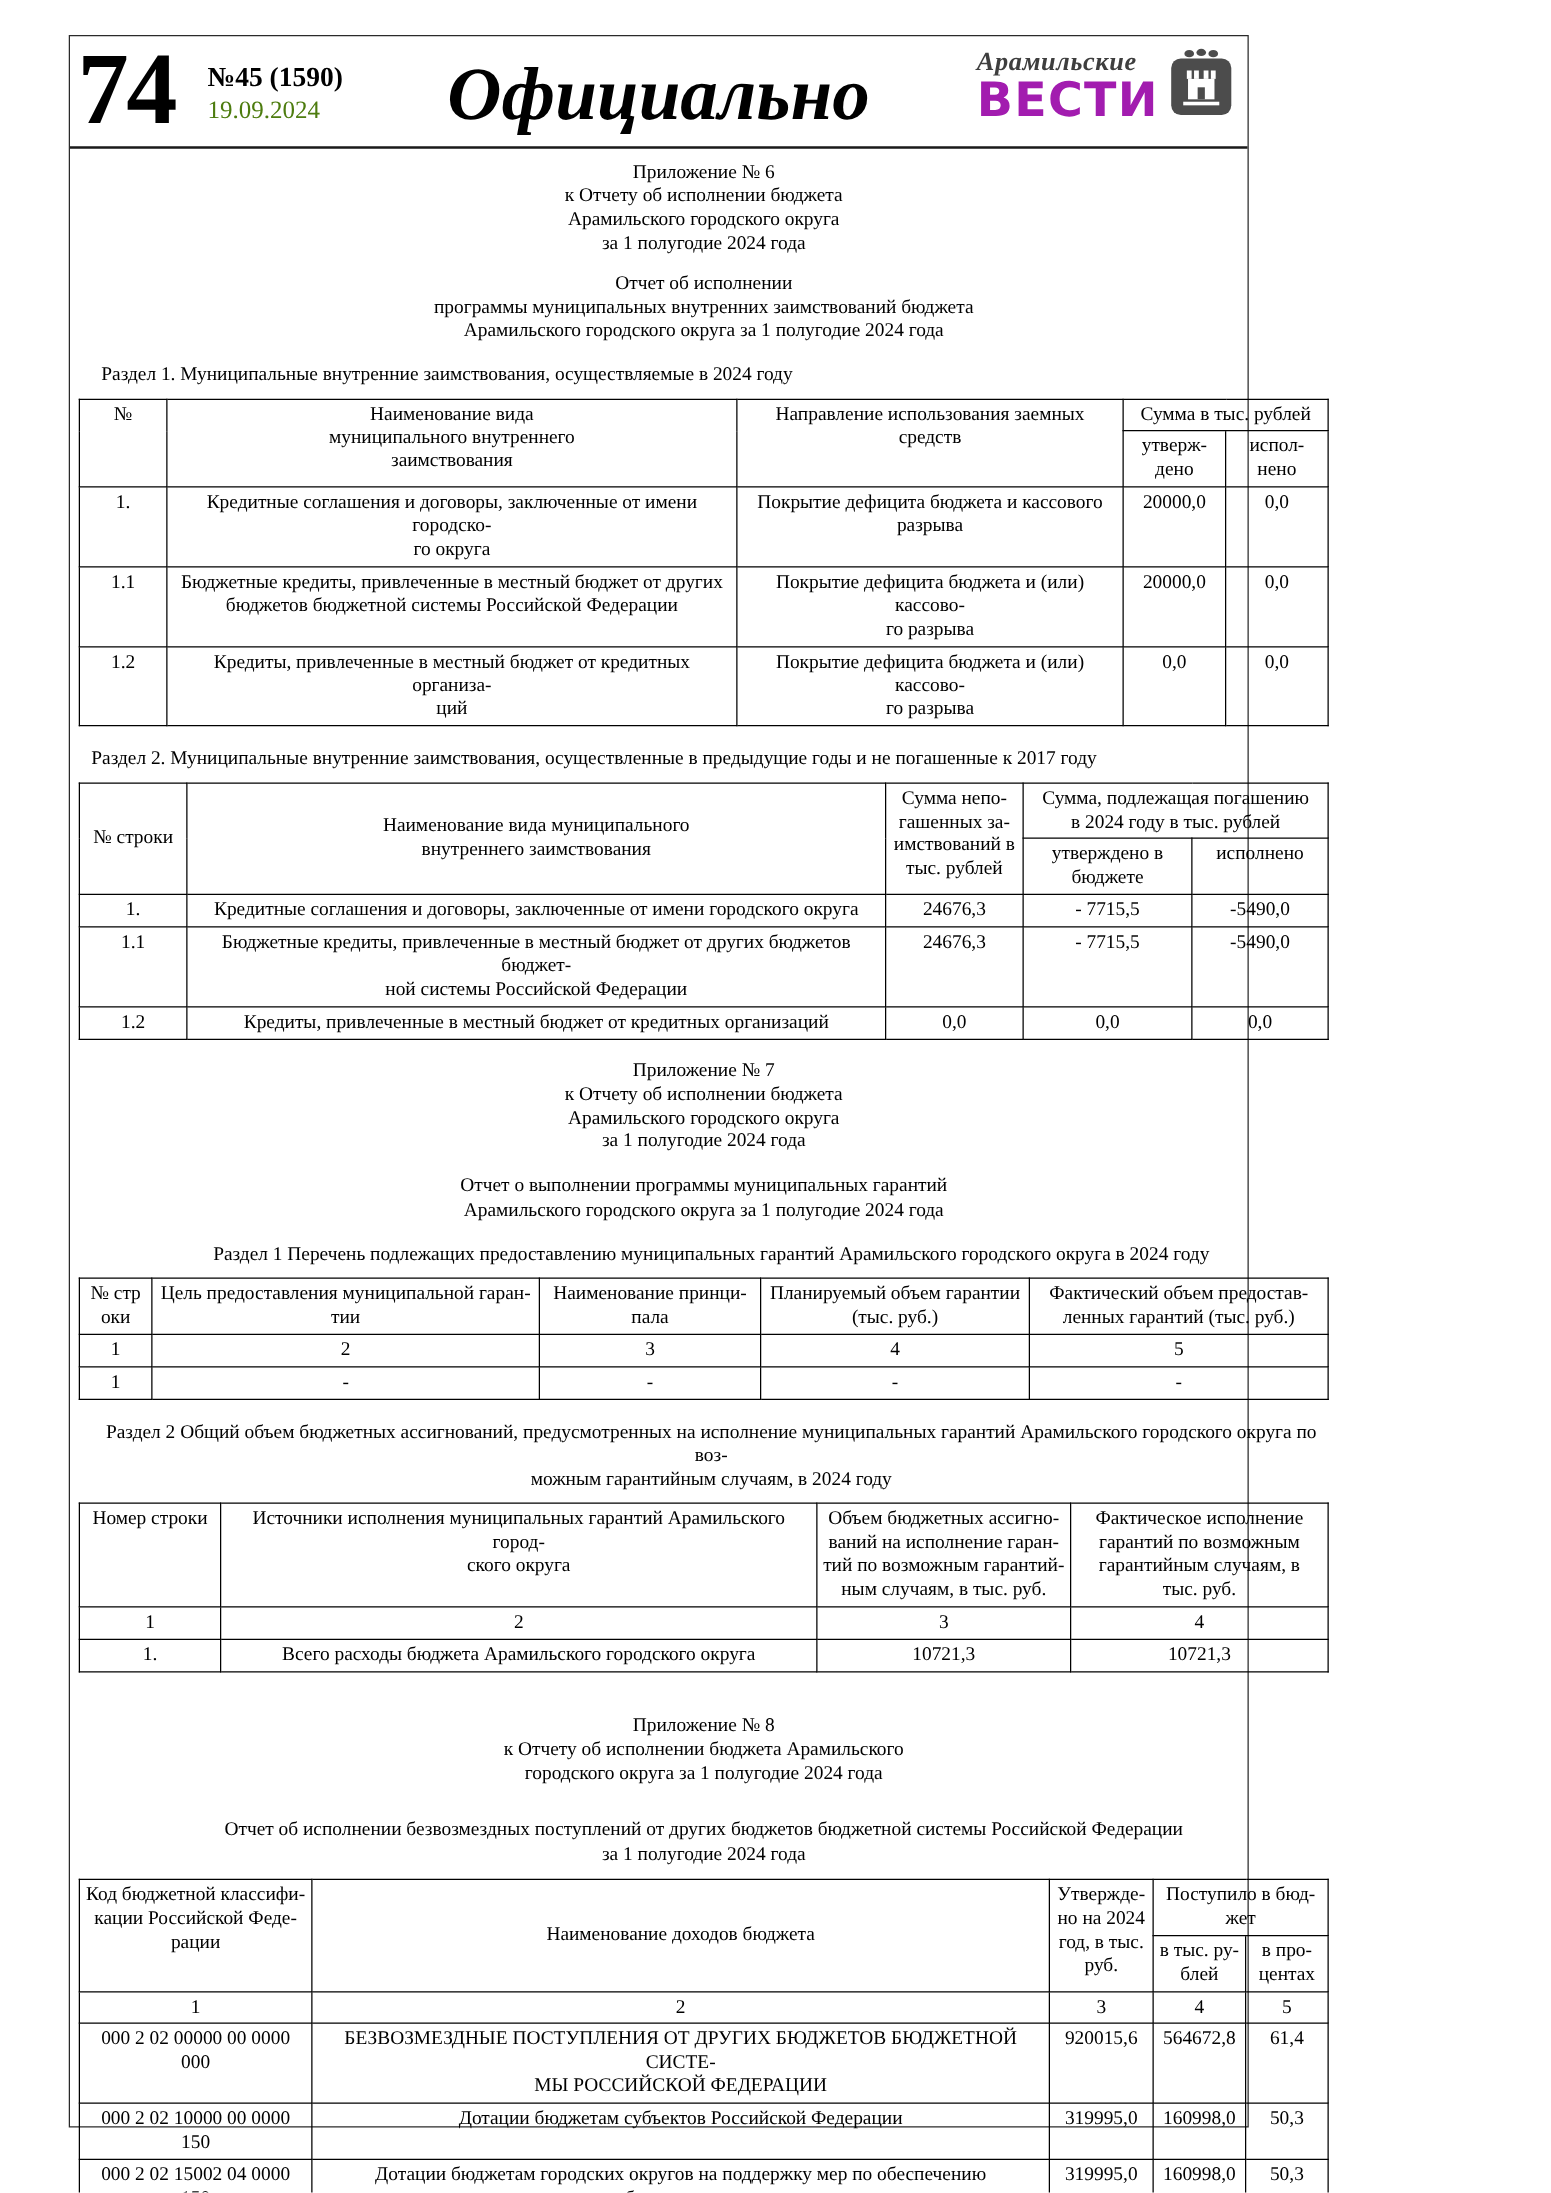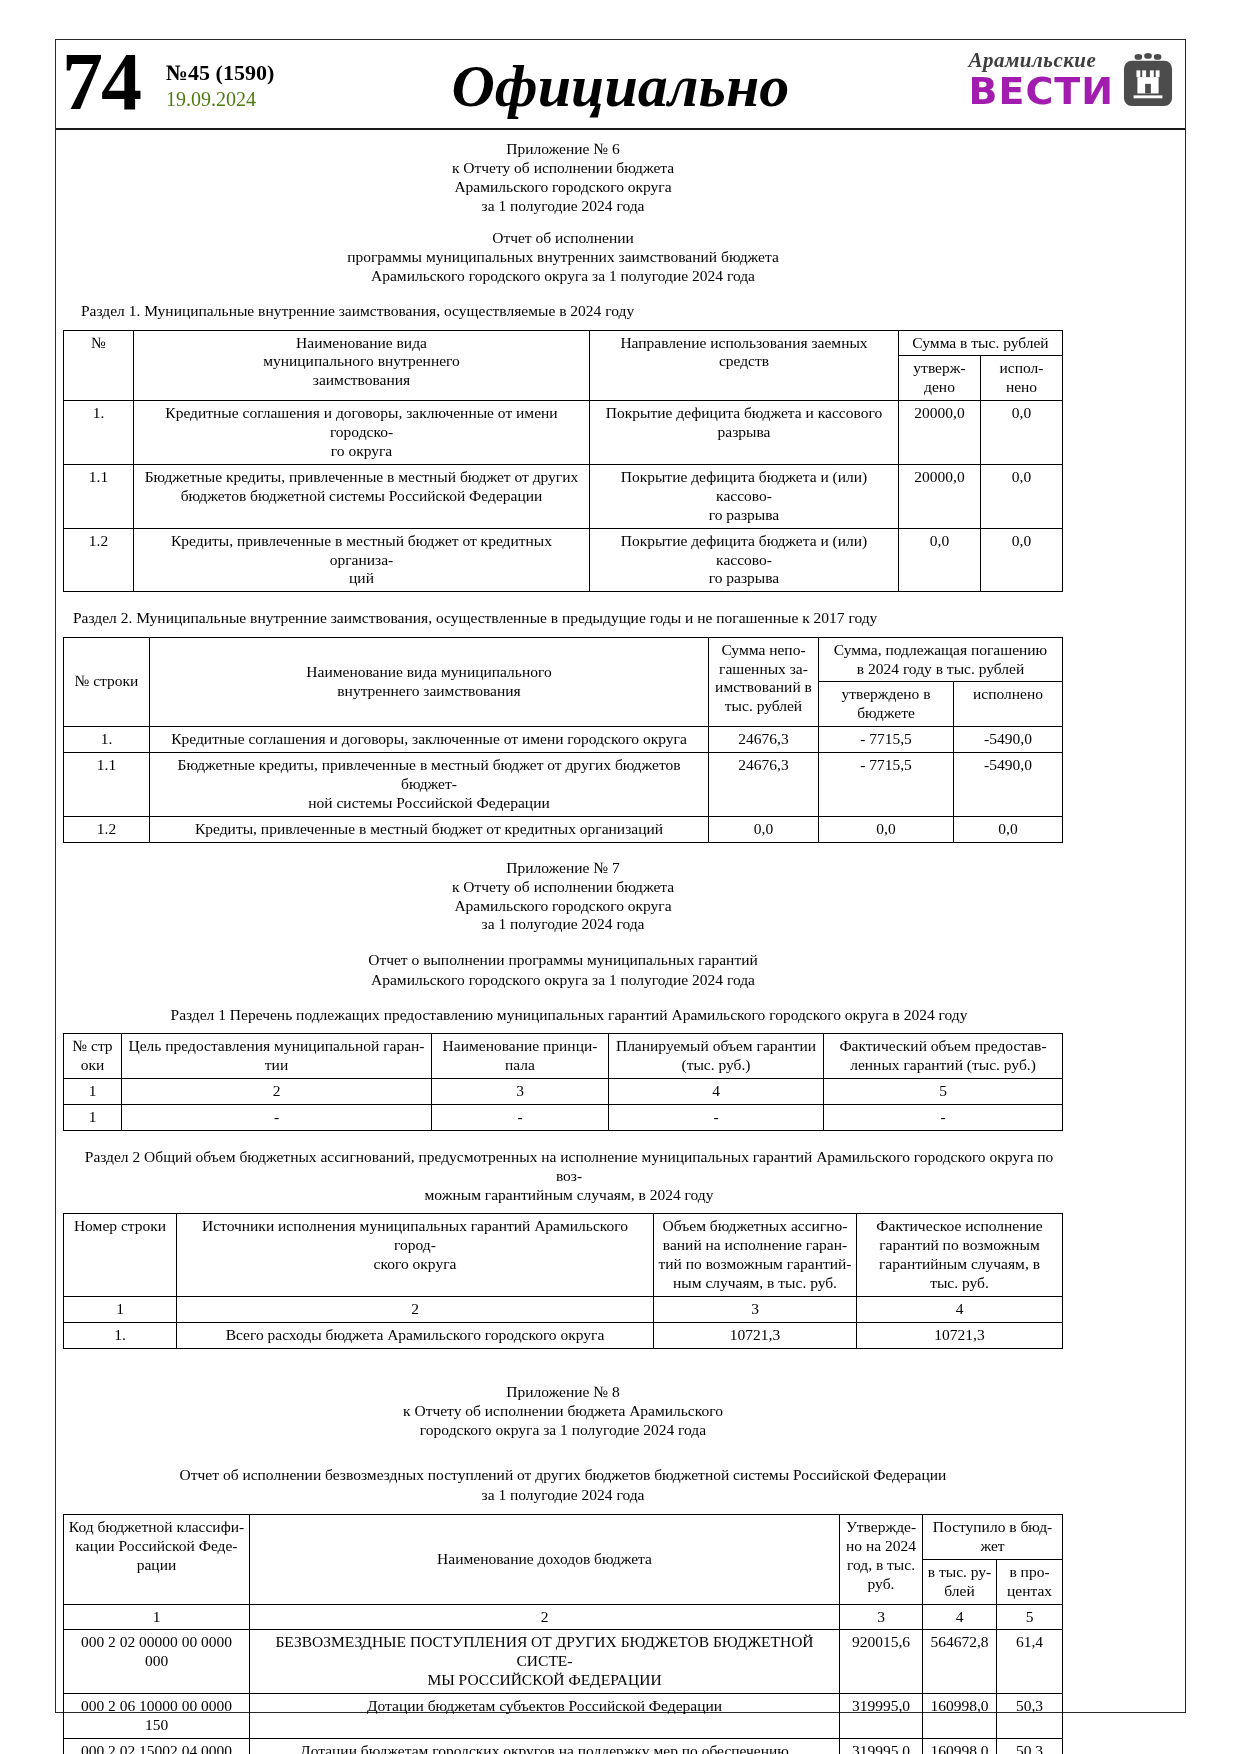--- a/index.html
+++ b/index.html
@@ -1,25 +1,25 @@
 <!DOCTYPE html>
 <html><head>
 <meta charset="utf-8">
 <style>
   *{margin:0;padding:0;box-sizing:border-box}
   html,body{width:1241px;height:1754px}
   body{background:#fff;font-family:"Liberation Serif","DejaVu Serif",serif;color:#000;position:relative}
-  .frame{position:absolute;left:55px;top:39px;width:1131px;height:1674px;border:1px solid #2a2a2a;background:#fff}
+  .frame{position:absolute;left:55px;top:28px;width:944px;height:1674px;border:1px solid #2a2a2a;background:#fff}
   .hdr{display:flex;align-items:flex-start;height:90px;border-bottom:2px solid #1a1a1a;padding:2px 10px 0 6px}
   .pagenum{font-size:82px;font-weight:700;line-height:80px;letter-spacing:-2px}
   .issue{margin:18px 0 0 26px}
   .issue-no{font-size:22px;font-weight:700;line-height:1.15}
   .issue-date{font-size:20px;line-height:1.15;margin-top:3px;color:#4d7c0f}
   .rubric{flex:1;text-align:center;font-size:60px;font-style:italic;font-weight:700;margin-top:10px}
-  .logo{display:flex;align-items:flex-end;gap:9px;margin:6px 2px 0 2px}
+  .logo{display:flex;align-items:flex-start;gap:9px;margin:6px 2px 0 2px}
   .logo-text{text-align:left}
   .logo-top{font-size:21px;font-weight:700;font-style:italic;color:#3e3e3e;letter-spacing:.5px}
   .logo-bottom{font-family:"DejaVu Sans","Liberation Sans",sans-serif;font-size:38px;font-weight:900;color:#a21caf;line-height:.95;letter-spacing:1px}
   .main{width:1000px;margin:10px 0 0 7px;font-size:15.5px;line-height:1.24}
   .ref{text-align:center;line-height:1.22}
   .ref div{white-space:pre-line}
   .doc-title{text-align:center;margin-top:12px}
   .sec{margin:16px 0 9px 0;padding-left:18px}
   .sec-c{margin:16px 0 9px 12px;text-align:center;white-space:pre-line}
   .mt16{margin-top:16px}
@@ -334,21 +334,21 @@
         </tr>
         <tr>
           <td>000 2 02 00000 00 0000 000</td>
           <td>БЕЗВОЗМЕЗДНЫЕ ПОСТУПЛЕНИЯ ОТ ДРУГИХ БЮДЖЕТОВ БЮДЖЕТНОЙ СИСТЕ-
 МЫ РОССИЙСКОЙ ФЕДЕРАЦИИ</td>
           <td>920015,6</td>
           <td>564672,8</td>
           <td>61,4</td>
         </tr>
         <tr>
-          <td>000 2 06 10000 00 0000 150</td>
+          <td>000 2 02 10000 00 0000 150</td>
           <td>Дотации бюджетам субъектов Российской Федерации</td>
           <td>319995,0</td>
           <td>160998,0</td>
           <td>50,3</td>
         </tr>
         <tr>
           <td>000 2 02 15002 04 0000 150</td>
           <td>Дотации бюджетам городских округов на поддержку мер по обеспечению сбалансирован-
 ности бюджетов</td>
           <td>319995,0</td>

